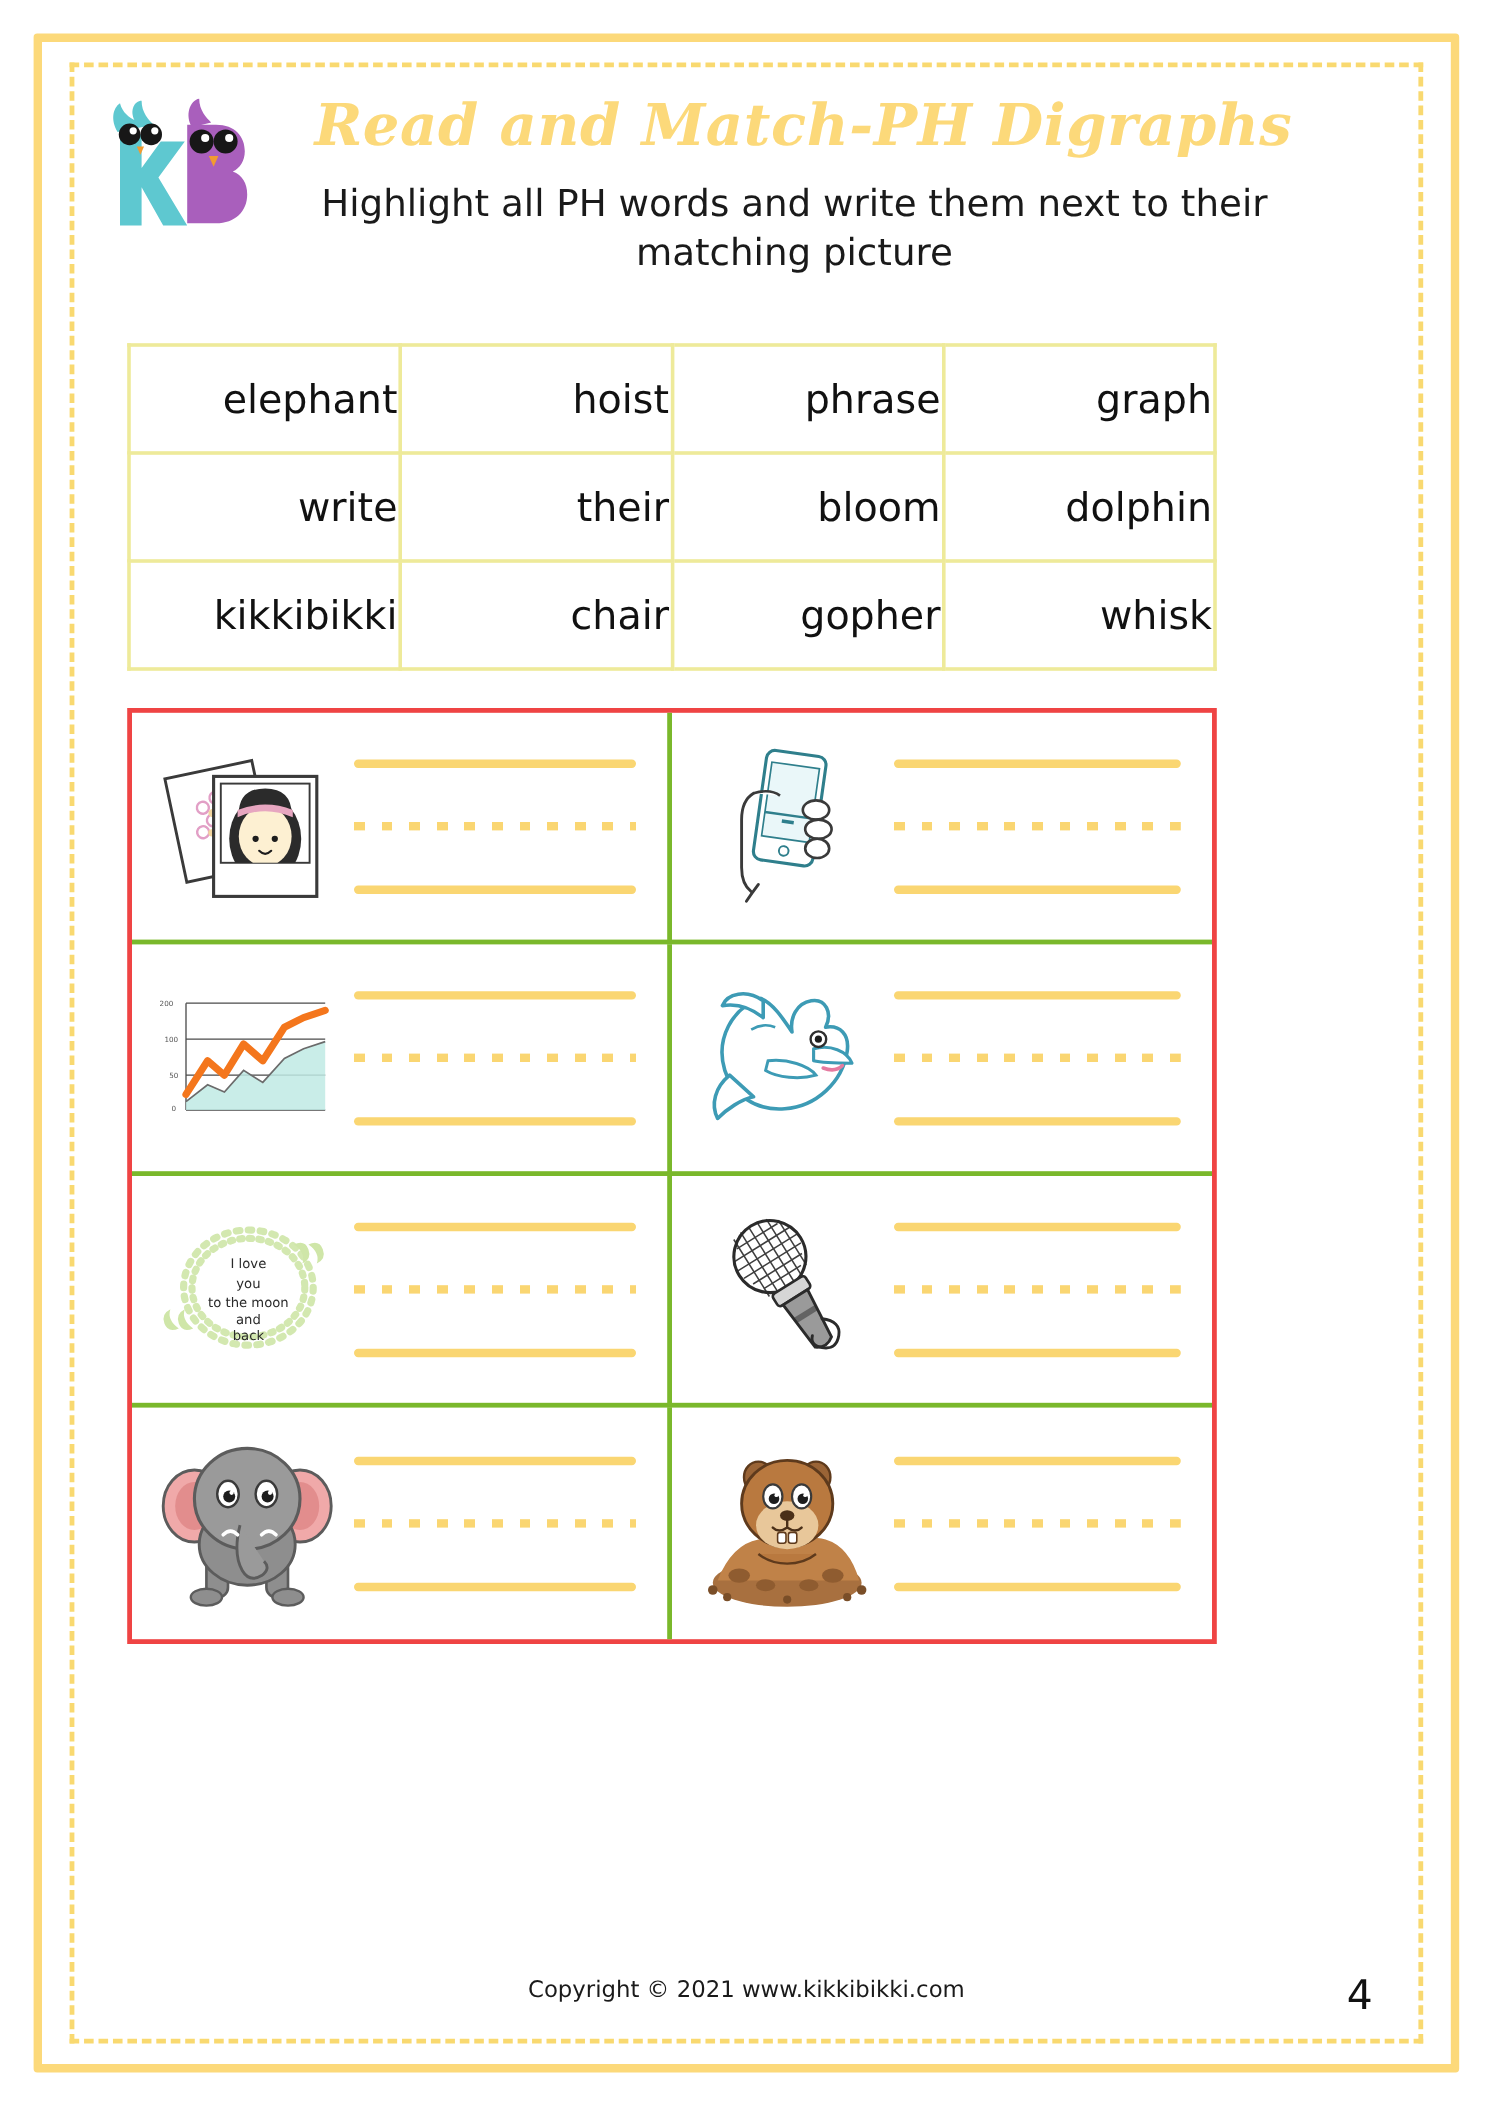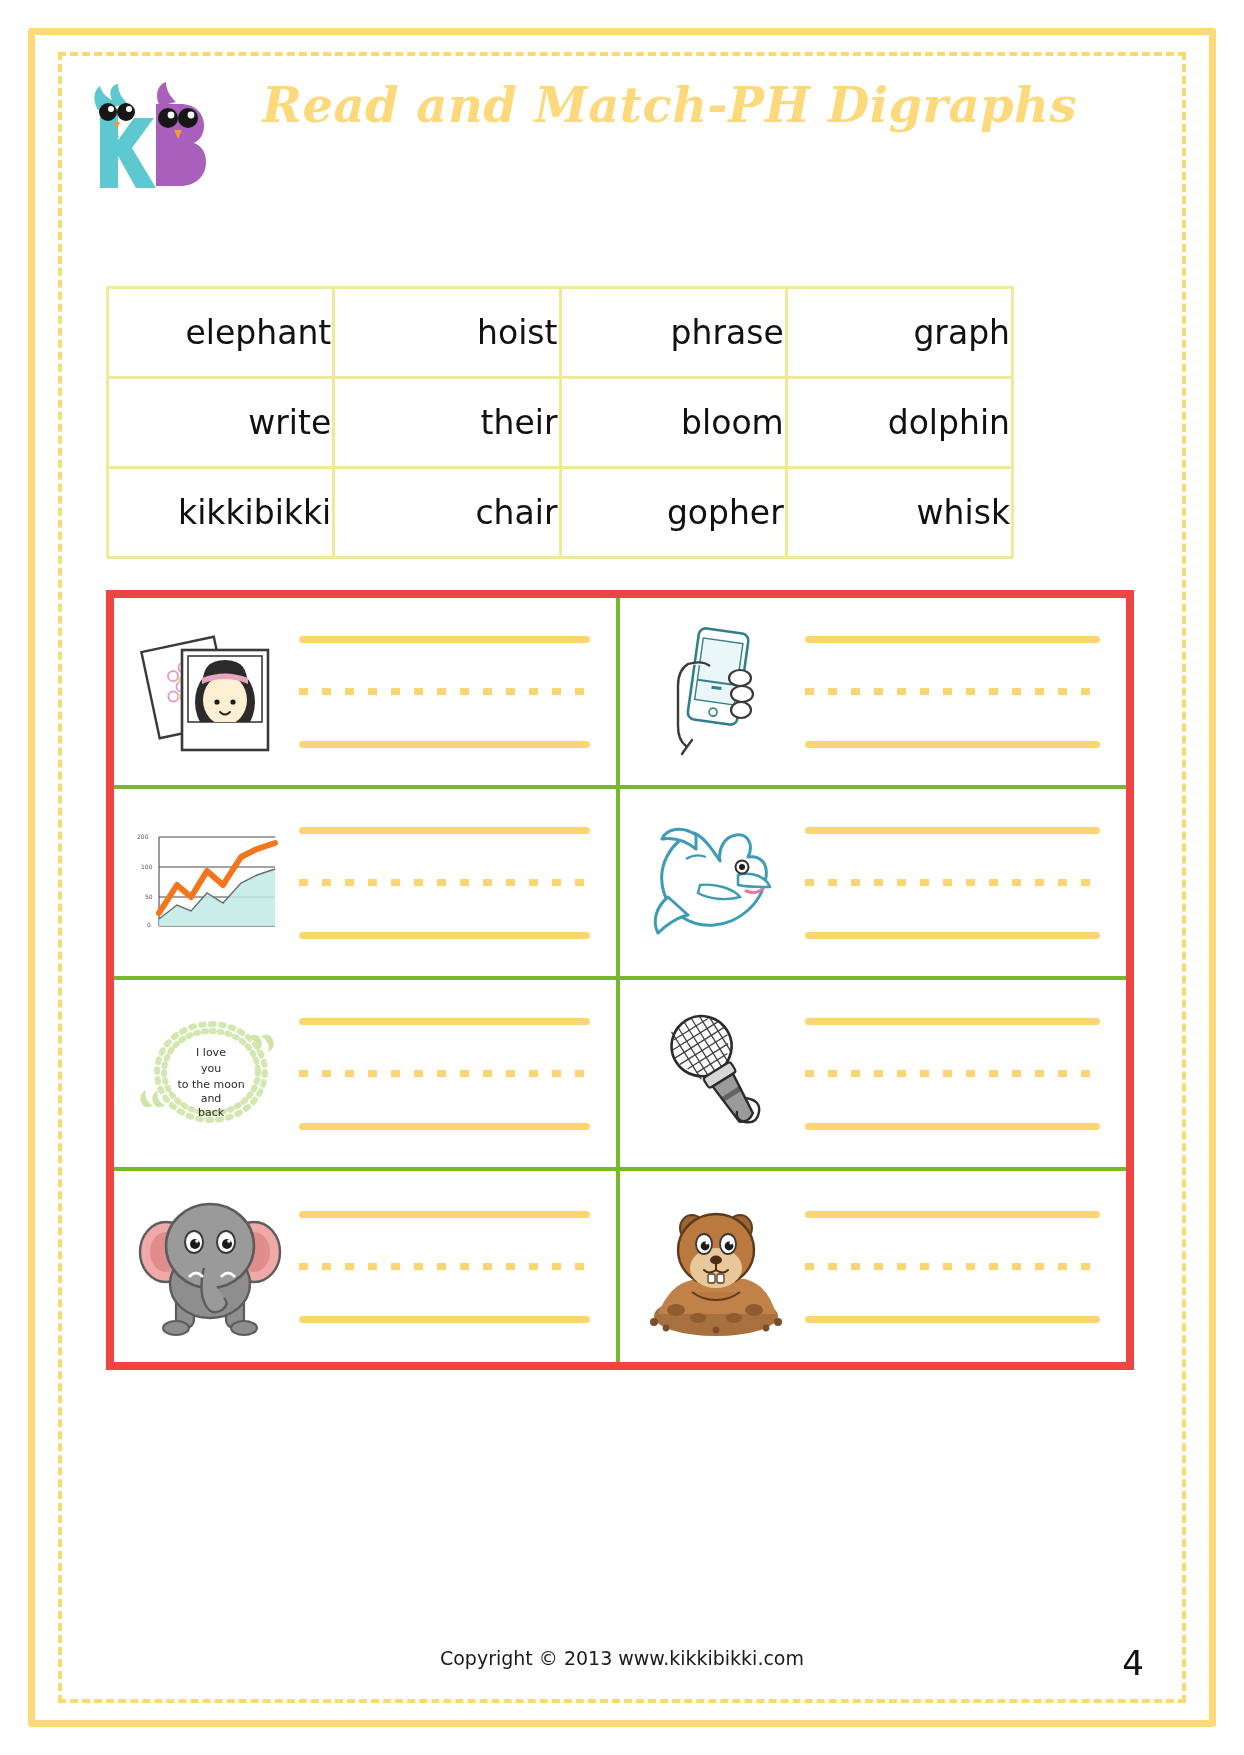--- a/index.html
+++ b/index.html
@@ -81,22 +81,22 @@
     font-size:33px;
     color:#111;
     font-family:"DejaVu Sans", sans-serif;
     font-weight:400;
   }
 
   
   .exgrid{
     position:absolute;
     left:106px;top:590px;
-    width:1028px;height:780px;
-    border:8px solid #ef4444;
+    width:908px;height:780px;
+    border:4px solid #ef4444;
     box-sizing:border-box;
     display:grid;
     grid-template-columns:1fr 1fr;
     grid-template-rows:1fr 1fr 1fr 1fr;
   }
   .cell{
     position:relative;
     box-sizing:border-box;
     border-right:4px solid #7ab82b;
     border-bottom:4px solid #7ab82b;
@@ -179,20 +179,21 @@
           <circle cx="22" cy="36" r="10" fill="#171717"></circle>
           <circle cx="42" cy="36" r="10" fill="#171717"></circle>
           <circle cx="25" cy="33" r="3.4" fill="#fff"></circle>
           <circle cx="45" cy="33" r="3.4" fill="#fff"></circle>
           <path d="M28 48 l8 0 l-4 9 Z" fill="#f29b30"></path>
         </g>
       </svg>
     </div>
 
     <div class="title">Read and Match-PH Digraphs</div>
+    <div class="subtitle">Highlight all PH words and write them next to their matching picture</div>
   </div>
 
   <table class="wordbank">
     <tbody id="wordbank-body">
         <tr>
           <td>elephant</td>
           <td>hoist</td>
           <td>phrase</td>
           <td>graph</td>
         </tr>
@@ -450,16 +451,16 @@
     </svg>
         </div>
         <div class="lines">
           <div class="ln-top"></div>
           <div class="ln-mid"></div>
           <div class="ln-bot"></div>
         </div>
       </div>
     </div>
 
-  <div class="footer">Copyright © 2013 www.kikkibikki.com</div>
+  <div class="footer">Copyright © 2021 www.kikkibikki.com</div>
   <div class="pagenum">4</div>
 
 </div>
 
 </body></html>

